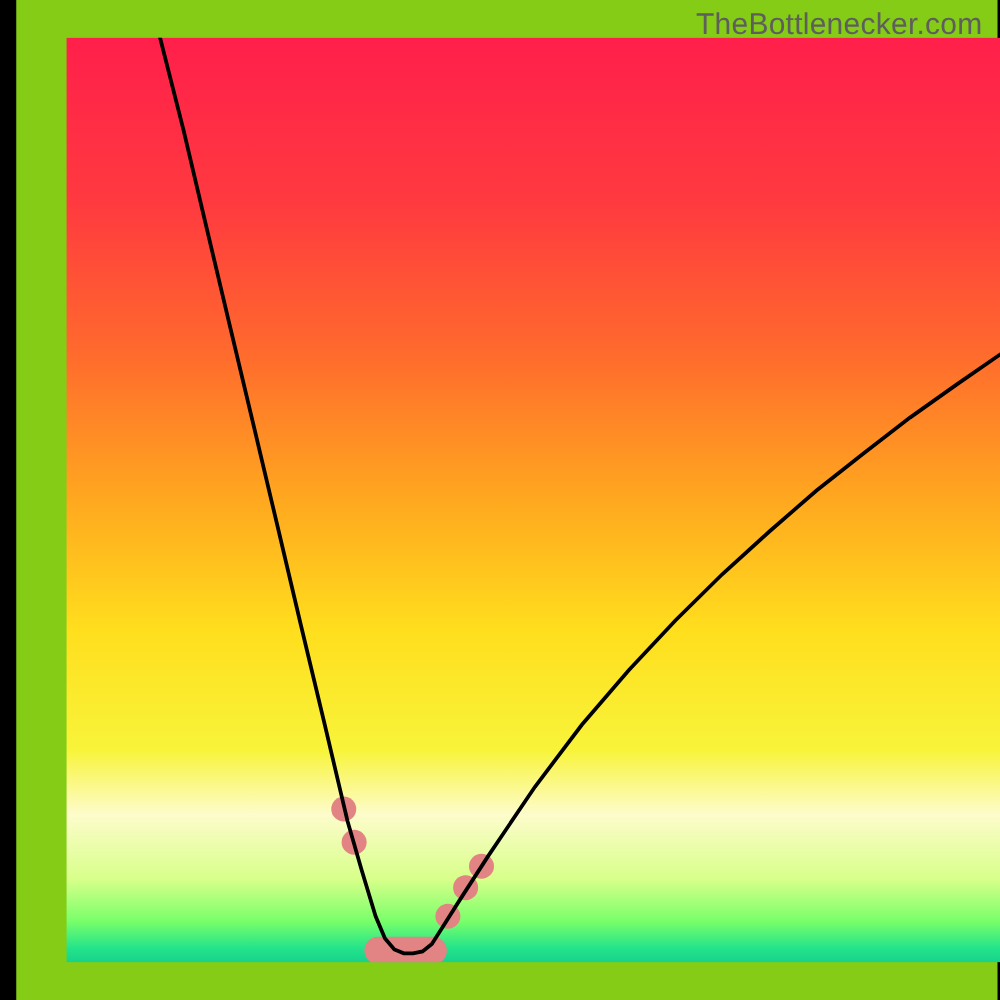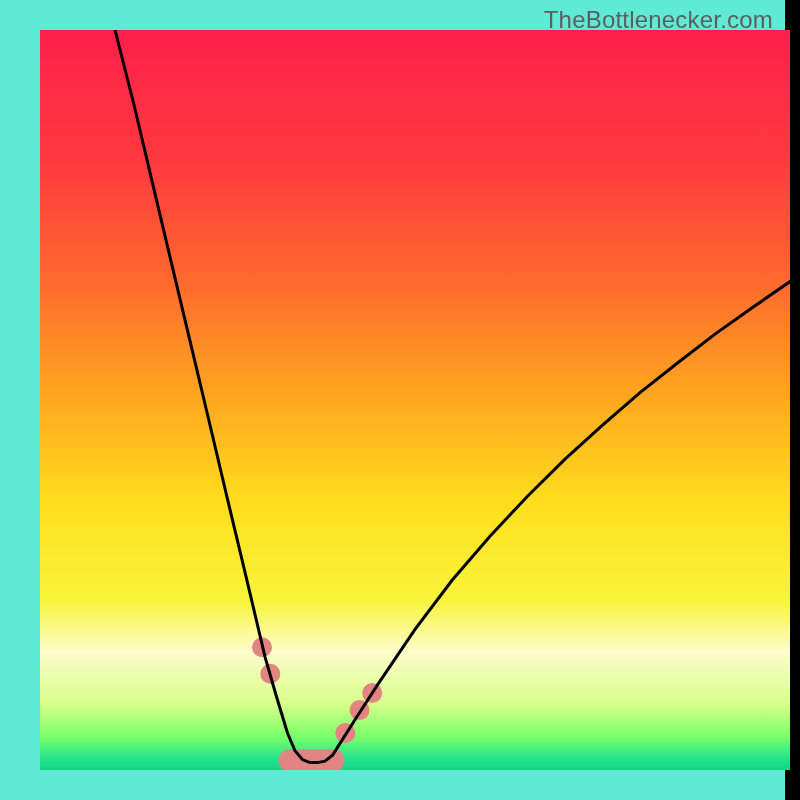--- a/index.html
+++ b/index.html
@@ -6,25 +6,25 @@
     margin: 0;
     padding: 0;
     width: 800px;
     height: 800px;
     overflow: hidden;
     background: #000;
     font-family: Arial, Helvetica, sans-serif;
   }
   .frame {
     position: absolute;
-    left: 0;
+    left: 13px;
     top: 0;
     width: 785px;
     height: 800px;
-    background: #5eead4;
+    background: #84cc16;
   }
   .plot-area {
     position: absolute;
     left: 40px;
     top: 30px;
     width: 750px;
     height: 740px;
     overflow: hidden;
   }
   .gradient-bg {

